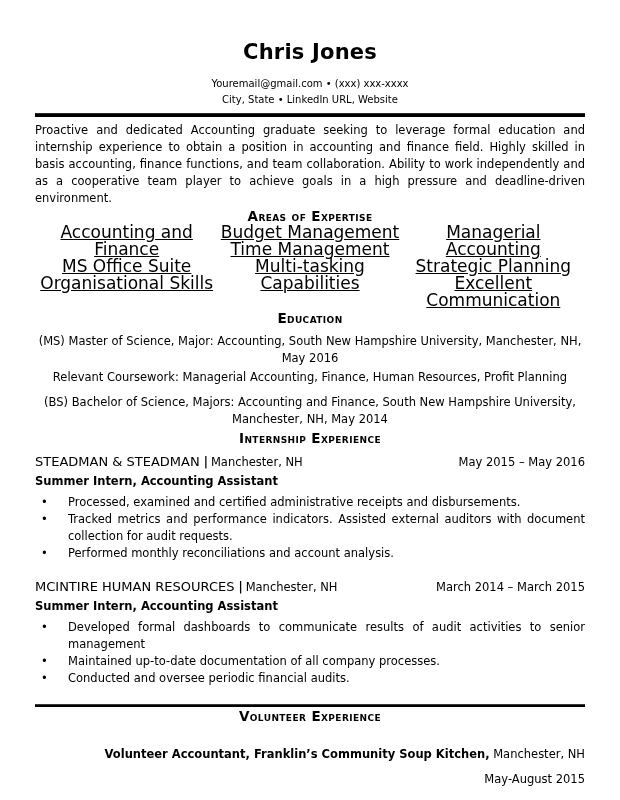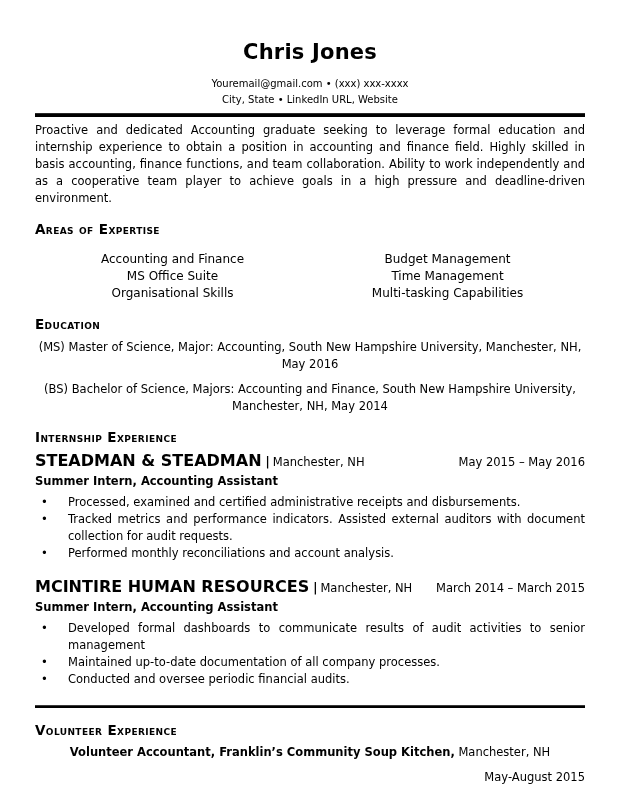--- a/index.html
+++ b/index.html
@@ -26,49 +26,49 @@
     margin-top:17px; height:2px;
     border-top:1px solid #3a3a3a;
     border-bottom:2px solid #000;
   }
 
   .summary {
     margin-top:5px; font-size:11.5px; line-height:17px; text-align:justify;
   }
 
   .section-heading {
-    margin-top:14px; text-align:left; font-weight:bold;
+    margin-top:1px; text-align:center; font-weight:bold;
     font-variant:small-caps; font-size:13.5px; letter-spacing:0.4px;
   }
 
-  .skills { display:flex; margin-top:14px; font-size:12px; line-height:17px; }
+  .skills { display:flex; margin-top:0; font-size:17px; line-height:17px;text-decoration:underline; }
   .skills .col { flex:1; text-align:center; }
 
   .edu-list { margin-top:7px; }
   .edu-entry {
     text-align:center; font-size:11.5px; line-height:17px; margin-bottom:2px;
   }
   .edu-entry.gap { margin-top:8px; }
 
   .job { margin-top:7px; }
   .job + .job { margin-top:16px; }
   .job-header {
     display:flex; justify-content:space-between; align-items:baseline;
     font-size:11.5px; line-height:17px;
   }
-  .company { font-weight:bold; font-size:16px; }
+  .company { font-weight:normal; font-size:13px; }
   .pipe { font-weight:bold; padding:0 3px 0 4px; }
   .job-title { font-weight:bold; font-size:11.5px; line-height:17px; margin-top:2px; }
   .bullets { margin-top:4px; }
   .bullet-row { display:flex; font-size:11.5px; line-height:17px; }
   .bullet-glyph { width:33px; padding-left:6px; flex:none; }
   .bullet-text { flex:1; text-align:justify; }
 
   .vol-list { margin-top:4px; }
-  .vol-entry { text-align:center; font-size:11.5px; line-height:17px; margin-top:6px; }
+  .vol-entry { text-align:right; font-size:11.5px; line-height:17px; margin-top:22px; }
   .vol-role { font-weight:bold; }
   .vol-dates { text-align:right; font-size:11.5px; line-height:17px; margin-top:8px; }
 </style>
 </head>
 <body>
 
 <div class="page">
 
   <div class="name">Chris Jones</div>
 
@@ -86,25 +86,31 @@
     <div class="col">
       <div>Accounting and Finance</div>
       <div>MS Office Suite</div>
       <div>Organisational Skills</div>
     </div>
     <div class="col">
       <div>Budget Management</div>
       <div>Time Management</div>
       <div>Multi-tasking Capabilities</div>
     </div>
+    <div class="col">
+      <div>Managerial Accounting</div>
+      <div>Strategic Planning</div>
+      <div>Excellent Communication</div>
+    </div>
   </div>
 
   <div class="section-heading">Education</div>
   <div class="edu-list">
     <div class="edu-entry">(MS) Master of Science, Major: Accounting, South New Hampshire University, Manchester, NH, May 2016</div>
+    <div class="edu-entry">Relevant Coursework: Managerial Accounting, Finance, Human Resources, Profit Planning</div>
     <div class="edu-entry gap">(BS) Bachelor of Science, Majors: Accounting and Finance, South New Hampshire University, Manchester, NH, May 2014</div>
   </div>
 
   <div class="section-heading">Internship Experience</div>
 
   <div class="job">
     <div class="job-header">
       <div>
         <span class="company">STEADMAN &amp; STEADMAN</span><span class="pipe">|</span><span>Manchester, NH</span>
       </div>

